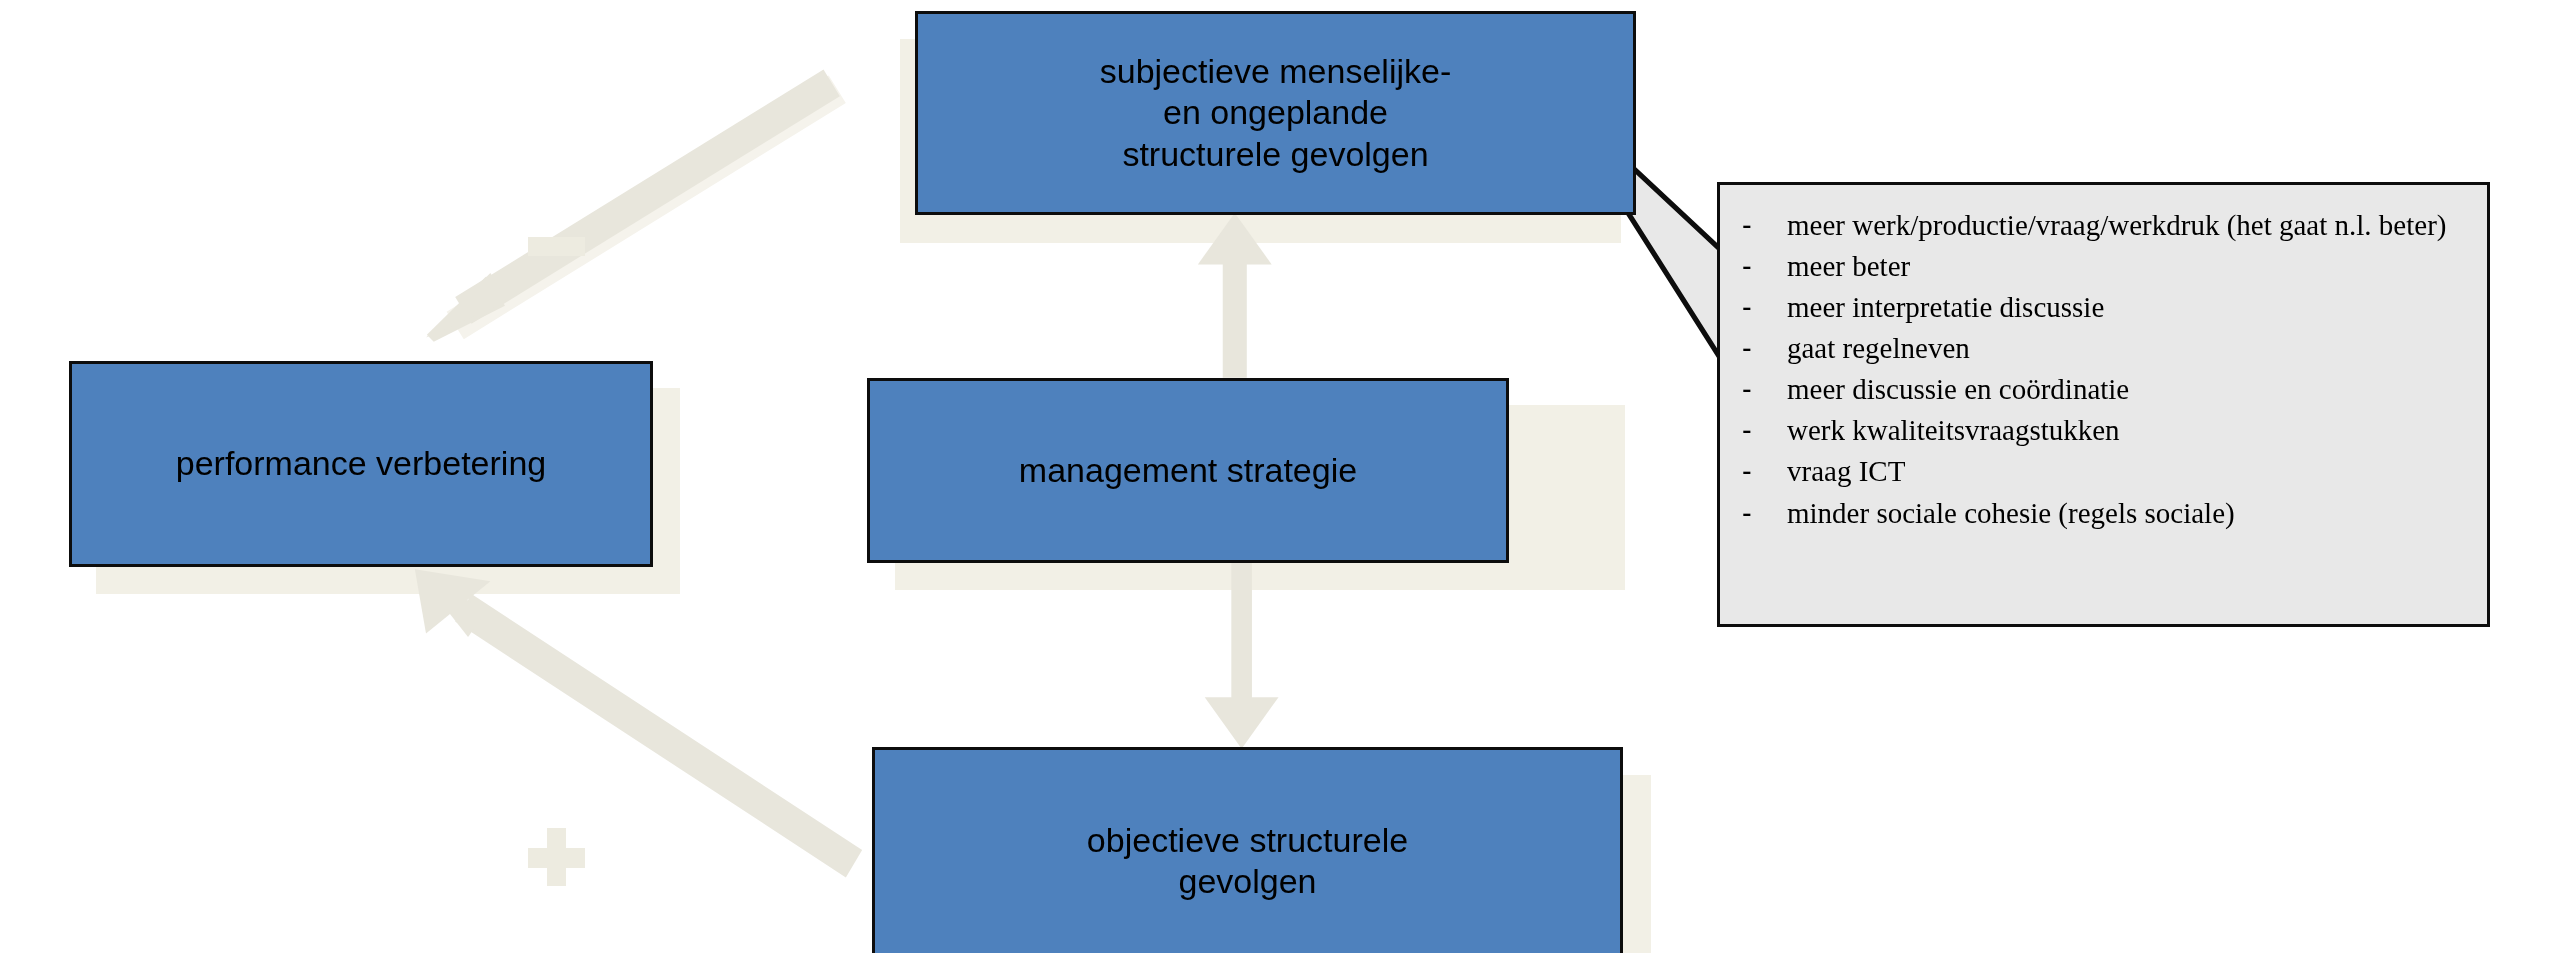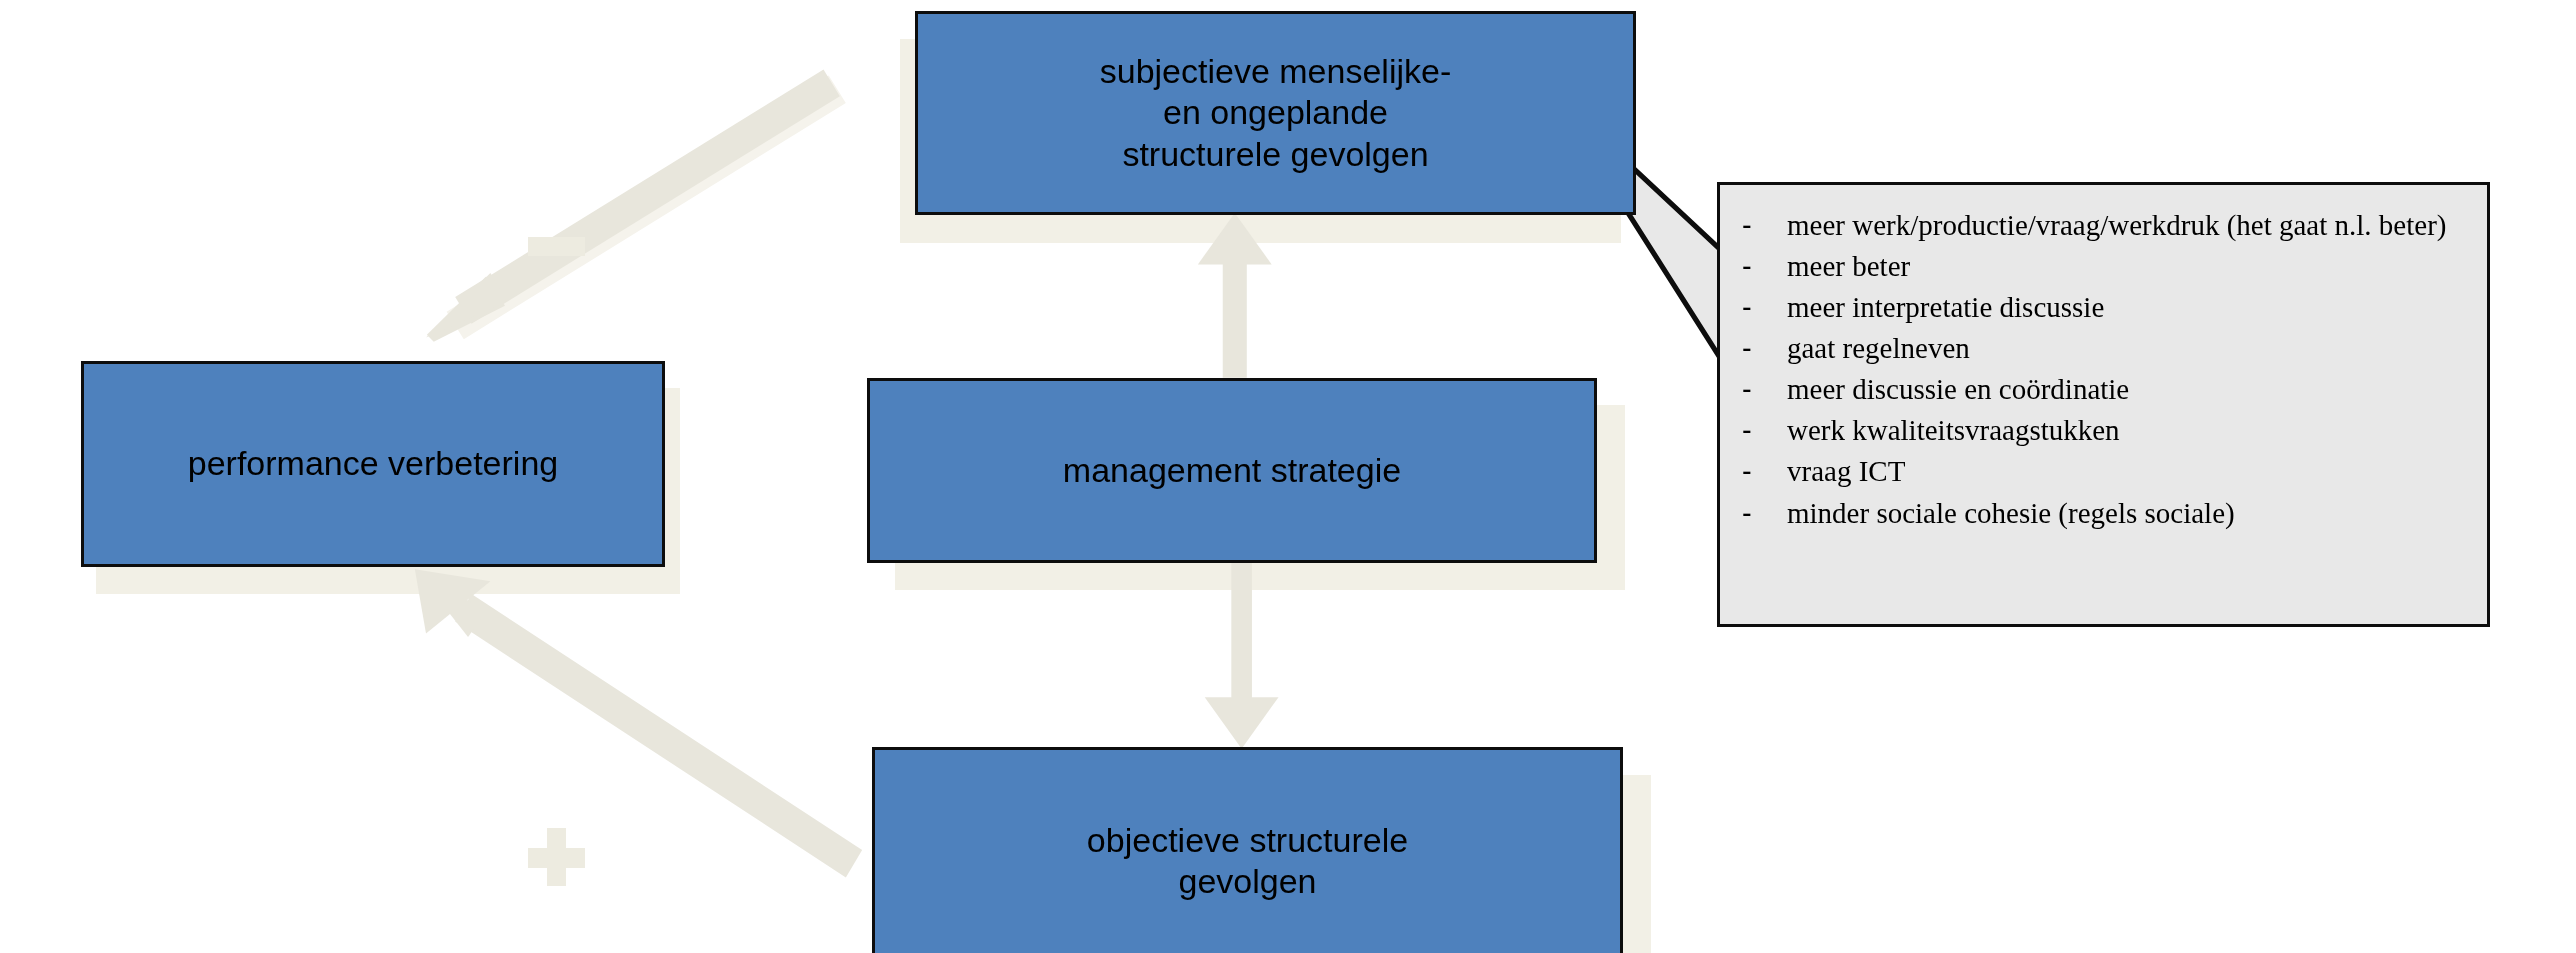--- a/index.html
+++ b/index.html
@@ -107,25 +107,25 @@
       <path d="M 1806,106 L 2004,418 L 2004,291 Z" fill="#E8E8E8" stroke="#0D0D0D" stroke-width="6" stroke-linejoin="miter"></path>
     </g>
   </svg>
 
   <div class="box" style="left:872px;top:11px;width:721px;height:204px;margin-left:43px;">
     <span class="label">subjectieve menselijke-
 en ongeplande
 structurele gevolgen</span>
   </div>
 
-  <div class="box" style="left:69px;top:361px;width:584px;height:206px;margin-left:12px;">
+  <div class="box" style="left:69px;top:361px;width:584px;height:206px;">
     <span class="label">performance verbetering</span>
   </div>
 
-  <div class="box" style="left:867px;top:378px;width:730px;height:185px;">
+  <div class="box" style="left:867px;top:378px;width:642px;height:185px;">
     <span class="label">management strategie</span>
   </div>
 
   <div class="box" style="left:872px;top:747px;width:751px;height:228px;">
     <span class="label">objectieve structurele
 gevolgen</span>
   </div>
 
   <div class="sign" style="left:526px;top:215px;width:62px;height:62px;" title="-">
     <div class="bar-h" style="left:1.7px;top:22px;width:57px;height:19px;"></div>

